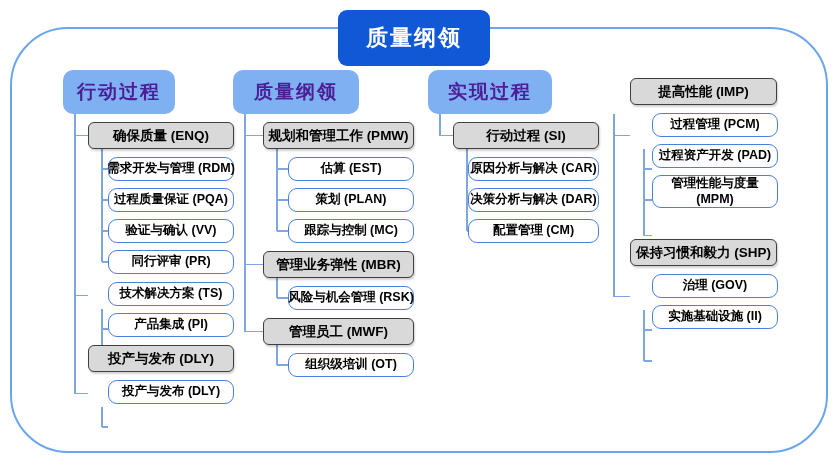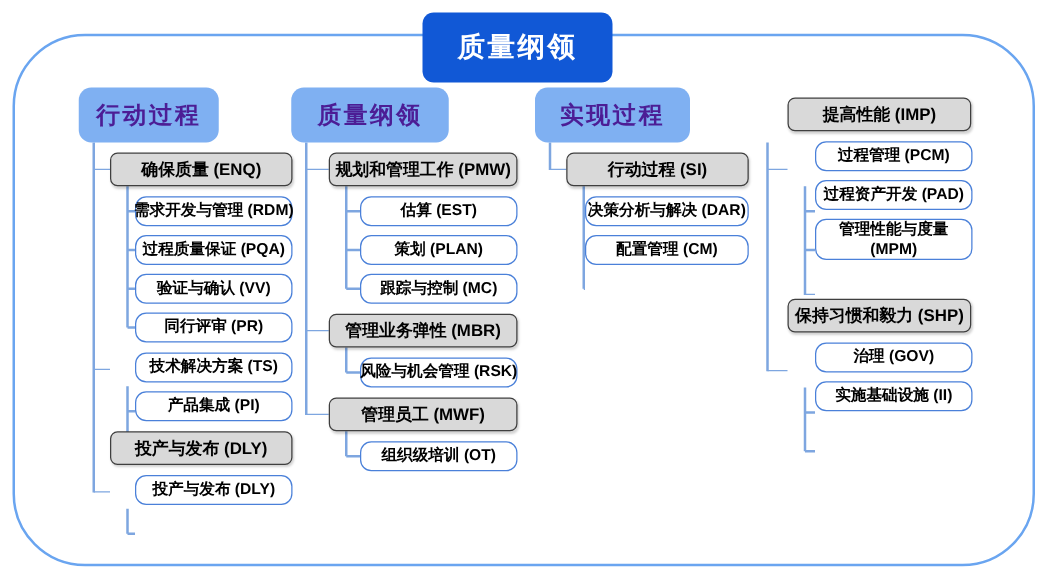--- a/index.html
+++ b/index.html
@@ -157,20 +157,21 @@
         <div class="cline" style="left: 12px; top: 260.75px; width: 18px; height: 1.5px;"></div>
         <div class="cline" style="left: 44px; top: 294.25px; width: 11px; height: 1.5px;"></div>
         <div class="cline" style="left: 43.25px; top: 275px; width: 1.5px; height: 20px;"></div>
         <div class="cline" style="left: 11.25px; top: 44px; width: 1.5px; height: 217.5px;"></div>
       </div>
       <div class="column" id="col-3">
         <div class="col-header">实现过程</div>
         <div class="group">
           <div class="parent-box">行动过程 (SI)</div>
           <div class="children">
+            <div class="child-box">原因分析与解决 (CAR)</div>
             <div class="child-box">决策分析与解决 (DAR)</div>
             <div class="child-box">配置管理 (CM)</div>
           </div>
         </div>
         <div class="cline" style="left: 12px; top: 64.75px; width: 13px; height: 1.5px;"></div>
         <div class="cline" style="left: 39px; top: 98.25px; width: 1px; height: 1.5px;"></div>
         <div class="cline" style="left: 39px; top: 129.25px; width: 1px; height: 1.5px;"></div>
         <div class="cline" style="left: 39px; top: 160.25px; width: 1px; height: 1.5px;"></div>
         <div class="cline" style="left: 38.25px; top: 79px; width: 1.5px; height: 82px;"></div>
         <div class="cline" style="left: 11.25px; top: 44px; width: 1.5px; height: 21.5px;"></div>

